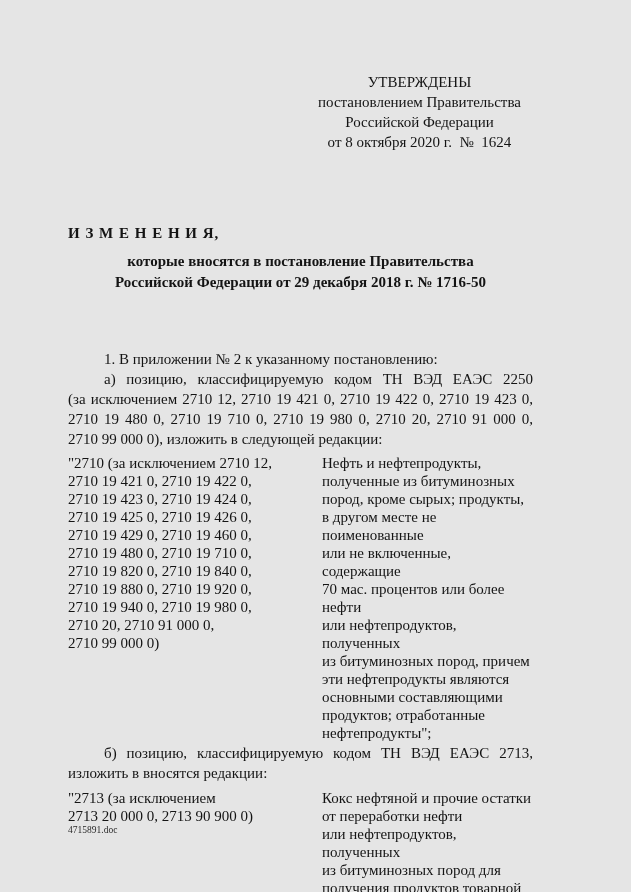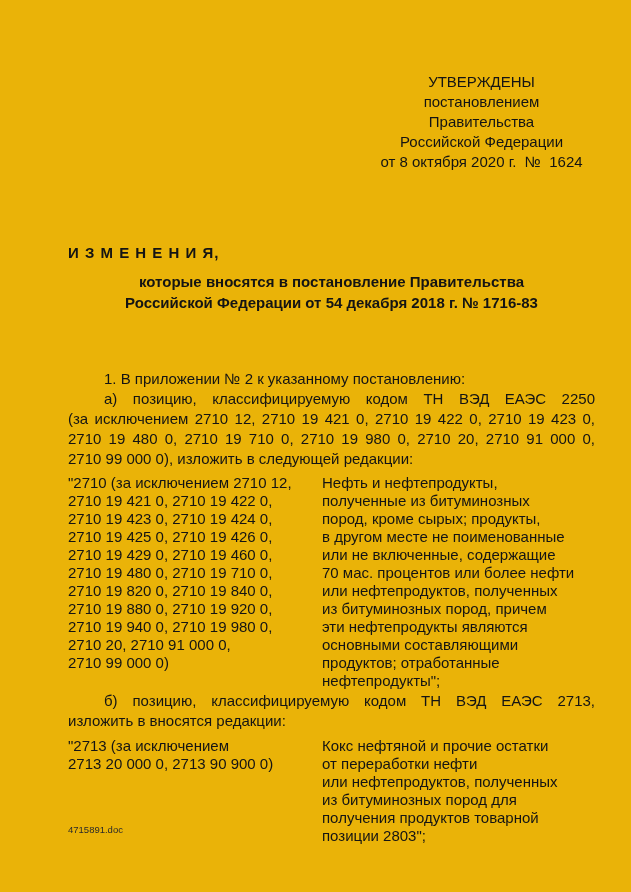--- a/index.html
+++ b/index.html
@@ -4,27 +4,27 @@
 <style>
   html, body {
     margin: 0;
     padding: 0;
     background: #ffffff;
   }
   .page {
     position: relative;
     width: 631px;
     height: 892px;
-    background: #eab308;
+    background: #e5e5e5;
     color: #141414;
-    font-family: Liberation Sans, sans-serif;
+    font-family: Liberation Serif, serif;
     font-size: 15px;
     line-height: 20px;
     box-sizing: border-box;
-    padding: 0 36px 0 68px;
+    padding: 0 98px 0 68px;
     overflow: hidden;
   }
   .approval {
     margin: 72px 6px 0 auto;
     width: 215px;
     text-align: center;
     white-space: pre-line;
     line-height: 20px;
   }
   .doc-title {
@@ -87,21 +87,21 @@
 <div class="page">
 
   <div class="approval">УТВЕРЖДЕНЫ
 постановлением Правительства
 Российской Федерации
 от 8 октября 2020 г.&nbsp; №&nbsp; 1624</div>
 
   <div class="doc-title">И З М Е Н Е Н И Я,</div>
 
   <div class="doc-subtitle">которые вносятся в постановление Правительства
-Российской Федерации от 54 декабря 2018 г. № 1716-83</div>
+Российской Федерации от 29 декабря 2018 г. № 1716-50</div>
 
   <div class="line indent para-first">1. В приложении № 2 к указанному постановлению:</div>
 
   <div>
     <div class="jline indent">а) позицию, классифицируемую кодом ТН ВЭД ЕАЭС 2250</div>
     <div class="jline">(за исключением 2710 12, 2710 19 421 0, 2710 19 422 0, 2710 19 423 0,</div>
     <div class="jline">2710 19 480 0, 2710 19 710 0, 2710 19 980 0, 2710 20, 2710 91 000 0,</div>
     <div class="line">2710 99 000 0), изложить в следующей редакции:</div>
   </div>
 

